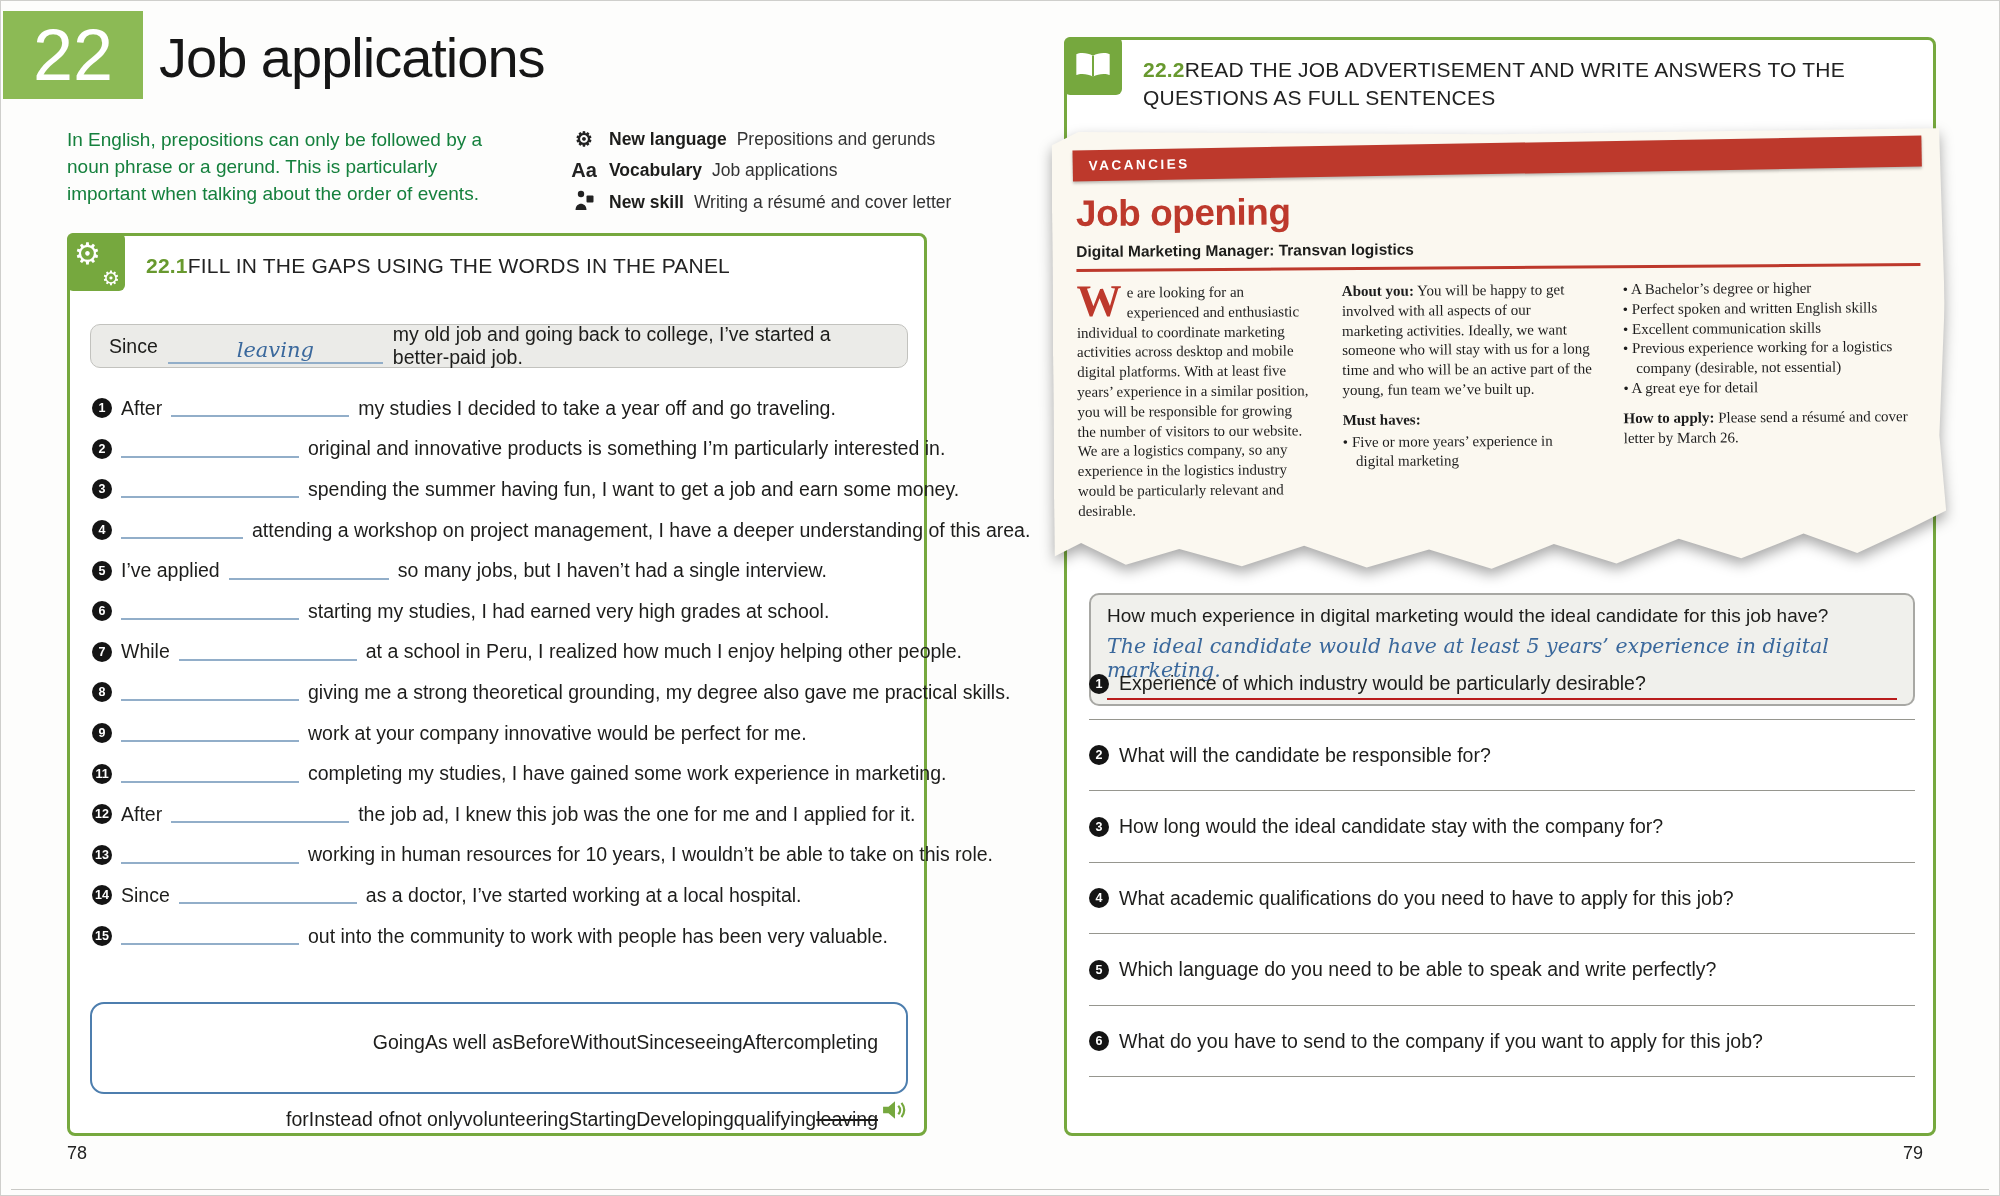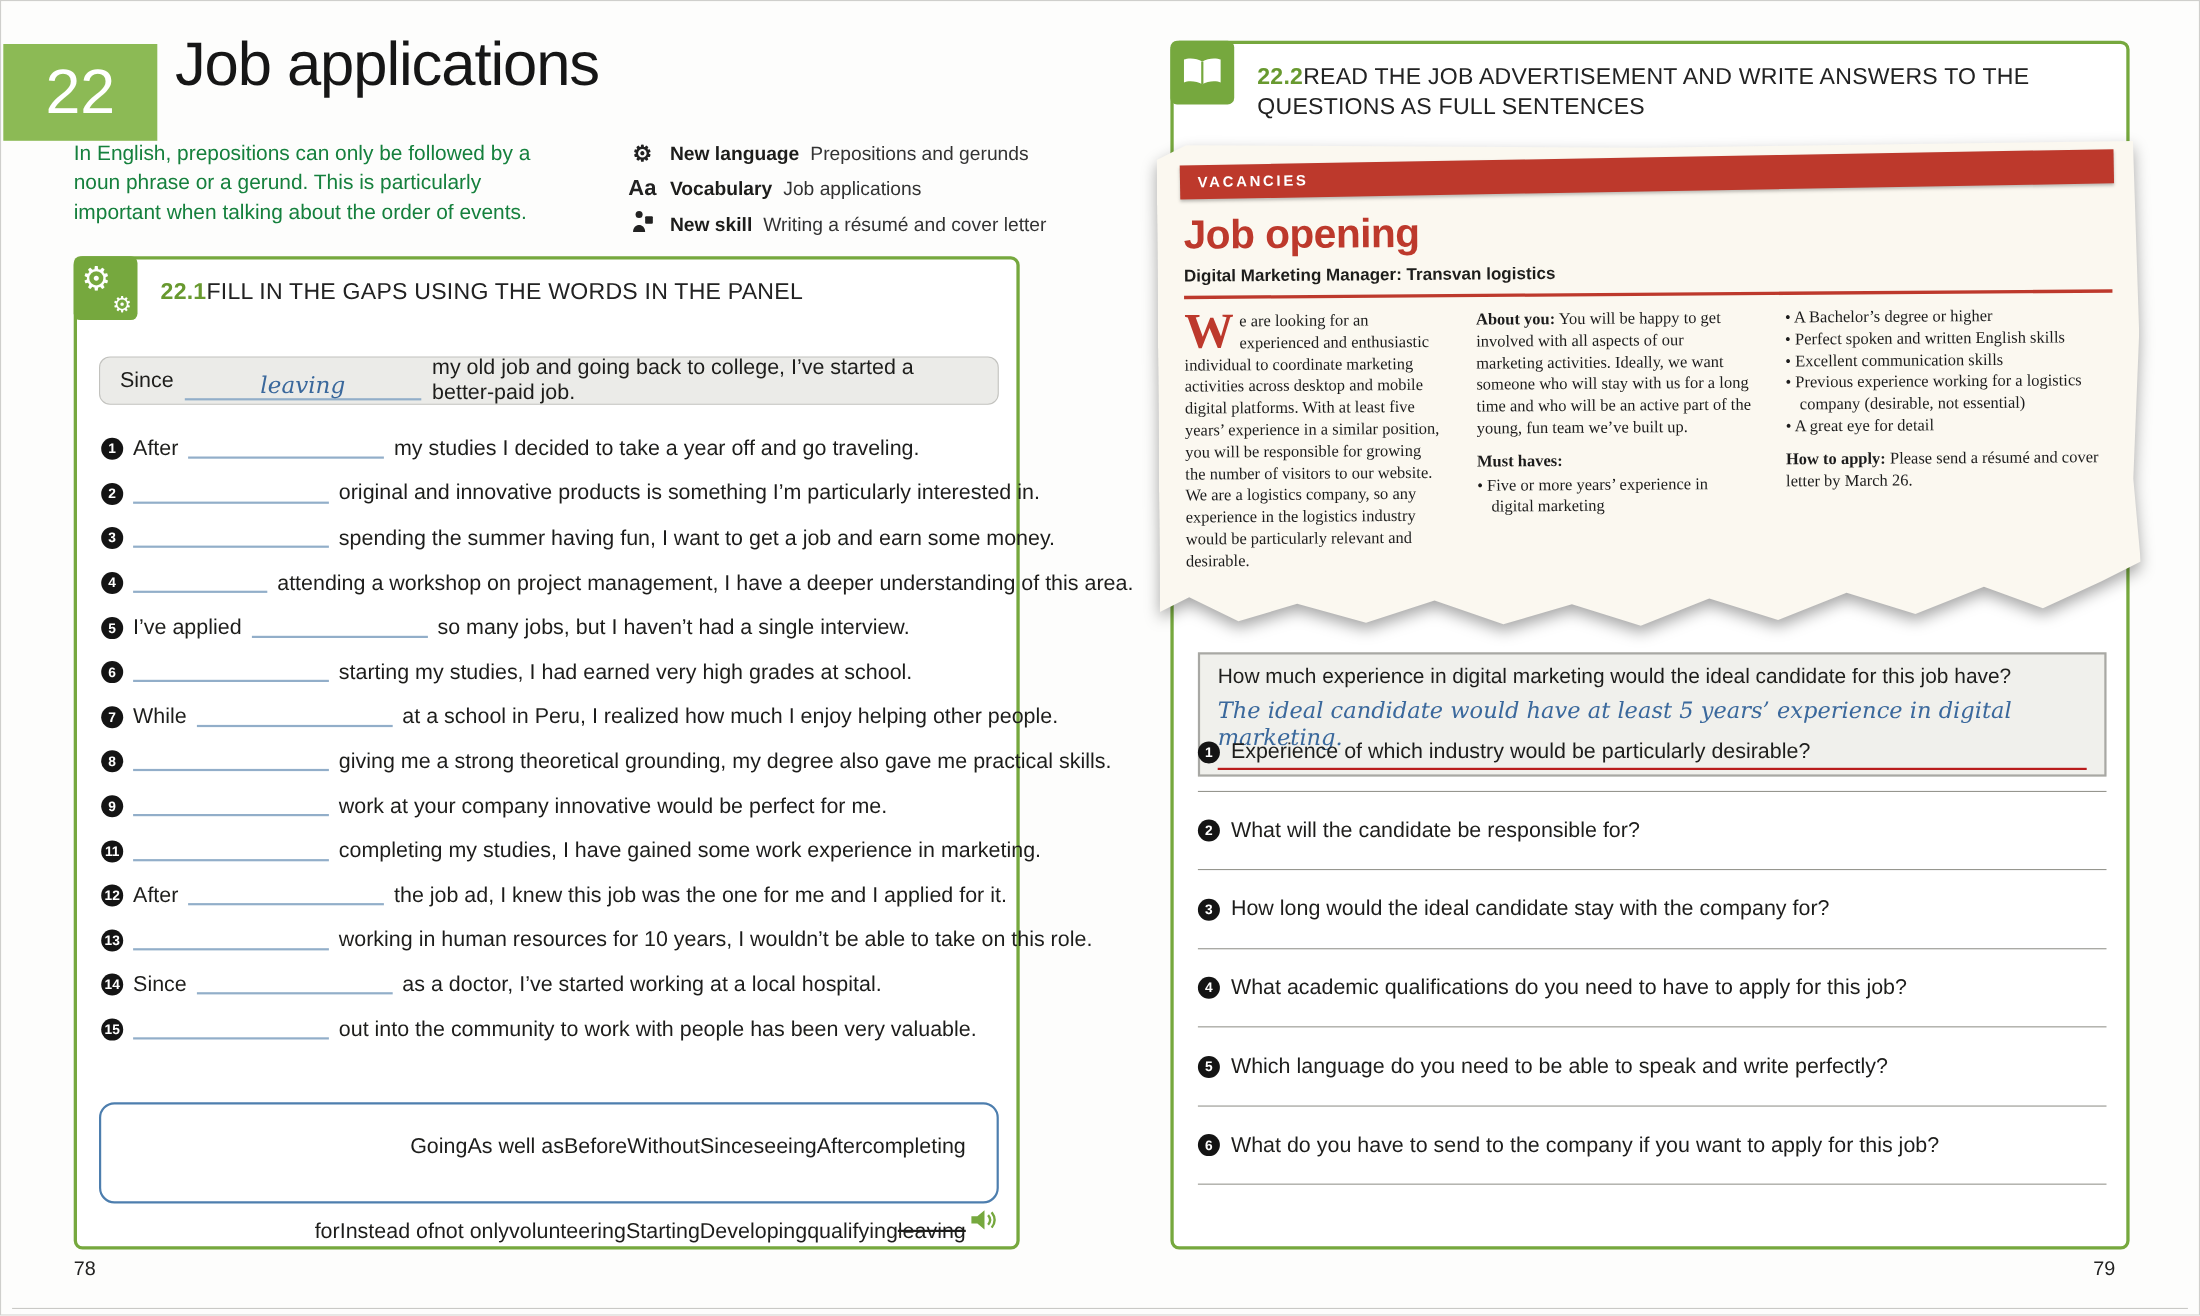--- a/index.html
+++ b/index.html
@@ -1,20 +1,20 @@
 <!DOCTYPE html>
 <html><head>
 <meta charset="utf-8">
 <style>
   html,body{margin:0;padding:0;background:#e9e9e6;font-family:"Liberation Sans",sans-serif;color:#1d1d1b;}
   .canvas{position:relative;width:2000px;height:1196px;background:#fdfdfc;overflow:hidden;border:1px solid #cfcfcc;box-sizing:border-box;}
 
   
   .unit-badge{position:absolute;left:2px;top:10px;width:140px;height:88px;background:#8cba55;color:#fff;
-    display:flex;align-items:center;justify-content:center;font-size:57px;font-weight:400;margin-top:29px;}
+    display:flex;align-items:center;justify-content:center;font-size:72px;font-weight:400;}
   .unit-title{position:absolute;left:158px;top:24px;font-size:56px;letter-spacing:-1px;color:#161616;}
   .intro{position:absolute;left:66px;top:126px;width:430px;font-size:19px;line-height:1.42;color:#15803d;}
   .focus{position:absolute;left:568px;top:126px;display:flex;flexDirection:column;flex-direction:column;gap:8px;font-size:17.5px;}
   .focus-row{display:flex;align-items:center;gap:10px;}
   .focus-icon{width:30px;text-align:center;font-size:20px;color:#222;font-weight:bold;}
   .focus-label{font-weight:bold;}
   .focus-value{color:#333;}
 
   
   .exbox{position:absolute;background:#fff;border:3px solid #76a83e;border-radius:8px;box-sizing:border-box;}
@@ -66,21 +66,21 @@
   .adcol3{width:38%;}
   .adcol1 p::first-letter{float:left;font-size:45px;line-height:34px;font-weight:bold;color:#bd392c;padding-right:5px;}
   .adcol b{font-family:"Liberation Serif",serif;}
   .bl{list-style:none;margin:0 0 10px 0;padding:0;}
   .bl li{padding-left:13px;text-indent:-13px;}
   .bl li::before{content:"• ";}
   .bullet-line{padding-left:13px;text-indent:-13px;}
   .bullet-line::before{content:"• ";}
 
   
-  .exq{position:absolute;left:22px;right:18px;top:553px;border:2px solid #a8a8a4;border-radius:0;background:#f0f0ec;
+  .exq{position:absolute;left:22px;right:18px;top:553px;border:2px solid #a8a8a4;border-radius:10px;background:#f0f0ec;
     padding:10px 16px 4px 16px;box-sizing:border-box;}
   .exq-q{font-size:19px;}
   .exq-a{margin-top:7px;border-bottom:2px solid #b91c1c;padding-bottom:16px;
     font-family:"DejaVu Serif",serif;font-style:italic;color:#3a689c;font-size:20.5px;}
   .qlist{position:absolute;left:22px;right:18px;top:616px;}
   .qrow{position:relative;height:71.5px;}
   .qtext{display:flex;align-items:center;gap:10px;font-size:19.5px;padding-top:16px;}
   .qline{position:absolute;left:0;right:0;bottom:8px;border-bottom:1.5px solid #96968f;}
 
   .spread-edge{position:absolute;left:10px;right:10px;top:1188px;border-top:1px solid #c9c9c6;}

